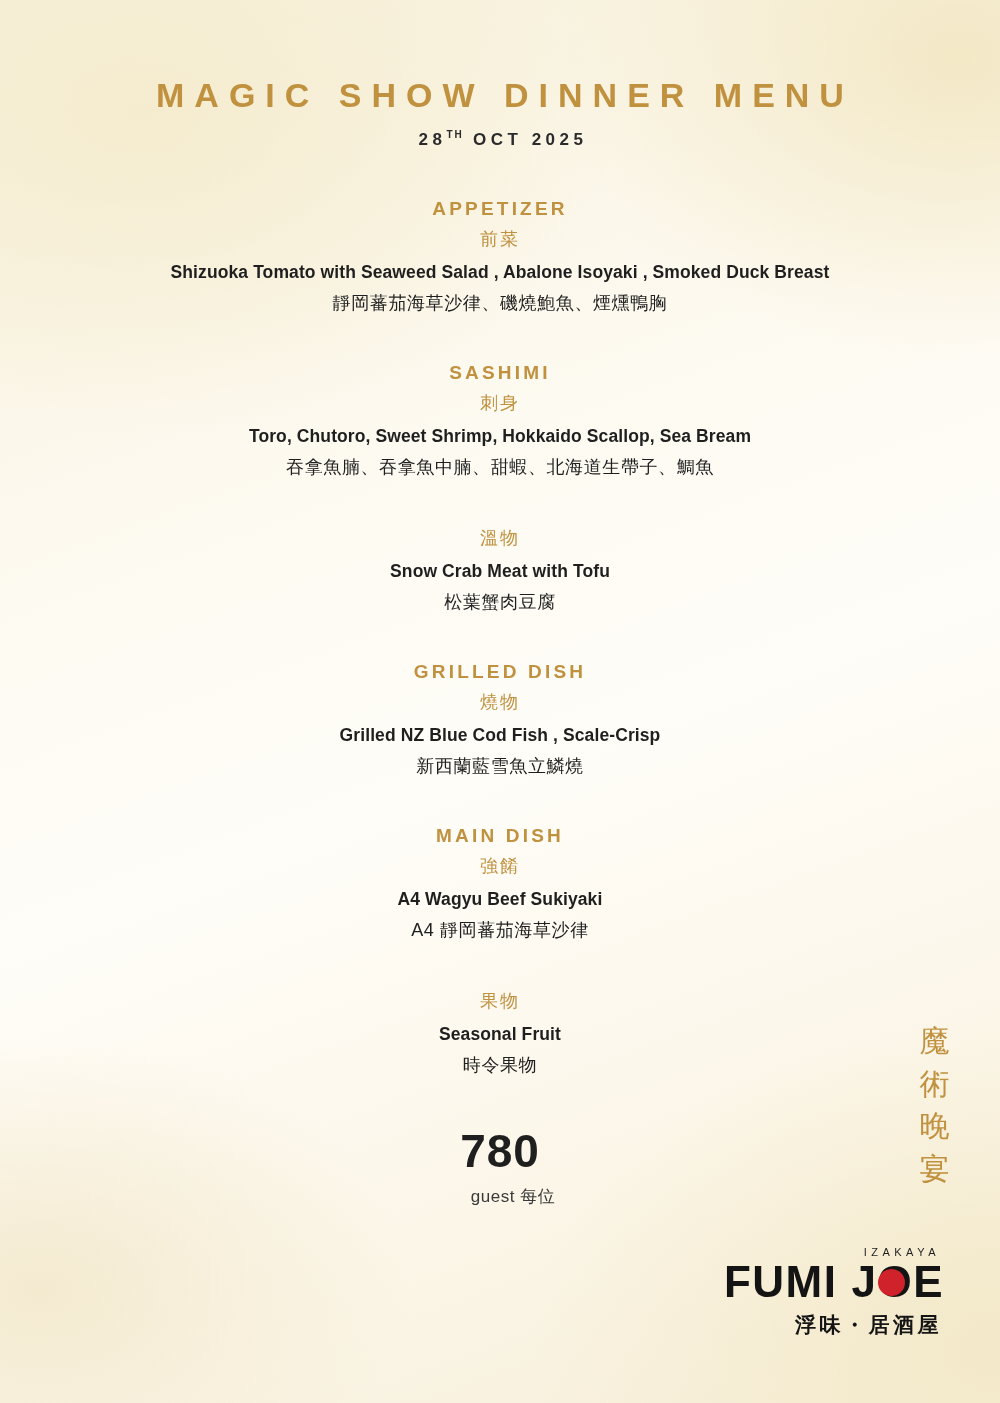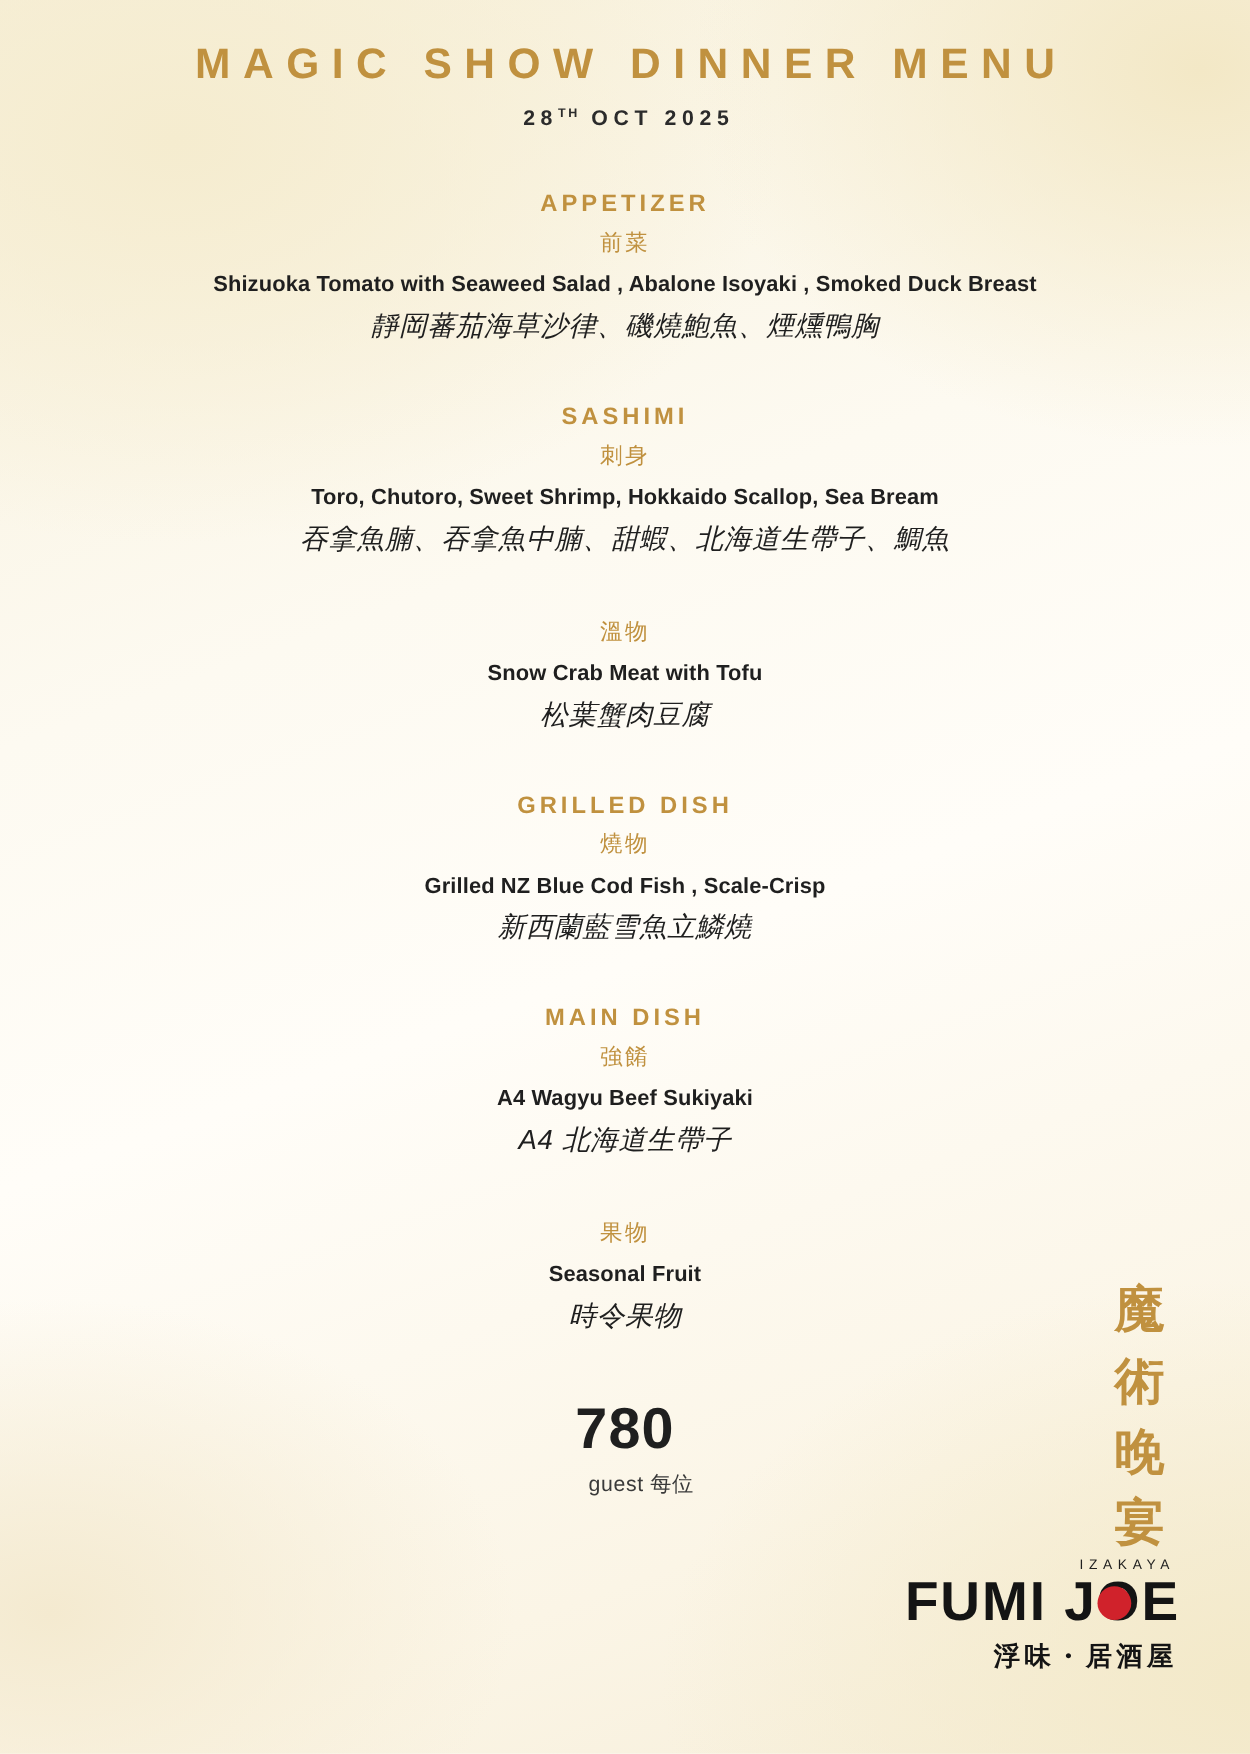--- a/index.html
+++ b/index.html
@@ -22,21 +22,21 @@
       radial-gradient(ellipse 780px 520px at 14% 8%, #f5eccf 0%, rgba(245,236,207,0) 62%),
       radial-gradient(ellipse 700px 520px at 96% 4%, #f3e8c6 0%, rgba(243,232,198,0) 58%),
       radial-gradient(ellipse 620px 420px at 4% 92%, #f4ead0 0%, rgba(244,234,208,0) 60%),
       radial-gradient(ellipse 760px 520px at 100% 96%, #f3e9c9 0%, rgba(243,233,201,0) 62%),
       linear-gradient(160deg, #f7f0da 0%, #fdfaf1 34%, #fffdf8 54%, #fbf5e6 82%, #f6eed9 100%);
     overflow: hidden;
   }
 
   
   .header {
-    padding-top: 32px;
+    padding-top: 76px;
     text-align: center;
   }
   .menu-title {
     font-size: 34px;
     font-weight: bold;
     letter-spacing: 10px;
     color: #c0913f;
     margin: 0;
     padding-left: 10px;
   }
@@ -77,24 +77,23 @@
   }
   .course-items-en {
     margin-top: 11px;
     font-size: 17.5px;
     font-weight: bold;
     color: #1f1f1f;
     letter-spacing: 0.1px;
   }
   .course-items-zh {
     margin-top: 8px;
-    font-size: 22px;
+    font-size: 18px;
     color: #1f1f1f;
     letter-spacing: 0.6px;
-    font-style: italic;
   }
 
   
   .price-block {
     margin-top: 12px;
     text-align: center;
   }
   .price-value {
     font-size: 46px;
     font-weight: bold;
@@ -105,29 +104,29 @@
     margin-top: 7px;
     font-size: 17px;
     color: #3a3a3a;
     letter-spacing: 0.5px;
     padding-left: 26px;
   }
 
   
   .vertical-title {
     position: absolute;
-    right: 65px;
+    right: 42px;
     top: 1020px;
     width: 46px;
     text-align: center;
     color: #c0913f;
-    font-size: 40px;
+    font-size: 30px;
     line-height: 1.42;
     letter-spacing: 1px;
-    font-weight: bold;
+    font-weight: normal;
   }
 
   
   .logo-block {
     position: absolute;
     right: 56px;
     bottom: 64px;
     text-align: right;
   }
   .logo-izakaya {
@@ -225,21 +224,21 @@
       <div class="course-name-en">GRILLED DISH</div>
       <div class="course-name-zh">燒物</div>
       <div class="course-items-en">Grilled NZ Blue Cod Fish , Scale-Crisp</div>
       <div class="course-items-zh">新西蘭藍雪魚立鱗燒</div>
     </div>
 
     <div class="course">
       <div class="course-name-en">MAIN DISH</div>
       <div class="course-name-zh">強餚</div>
       <div class="course-items-en">A4 Wagyu Beef Sukiyaki</div>
-      <div class="course-items-zh">A4 北海道生帶子</div>
+      <div class="course-items-zh">A4 靜岡蕃茄海草沙律</div>
     </div>
 
     <div class="course">
       <div class="course-name-zh">果物</div>
       <div class="course-items-en">Seasonal Fruit</div>
       <div class="course-items-zh">時令果物</div>
     </div>
 
   </div>
 

